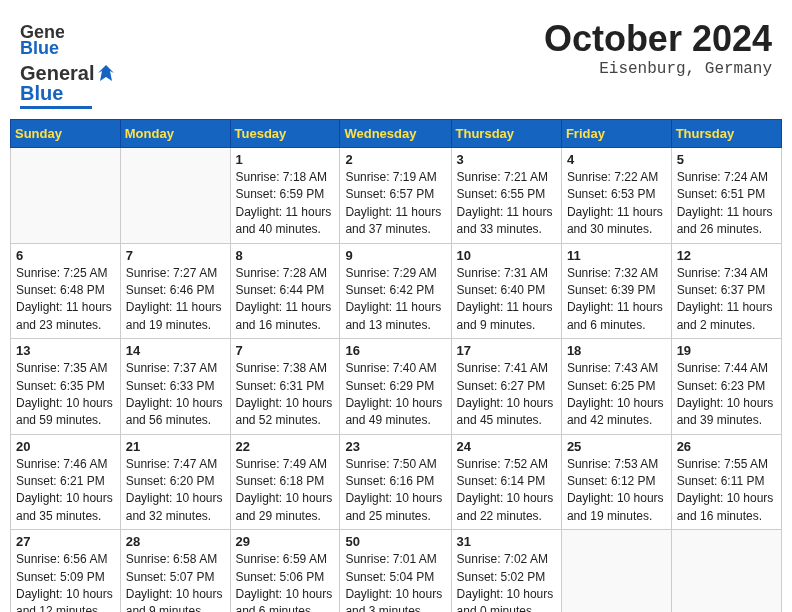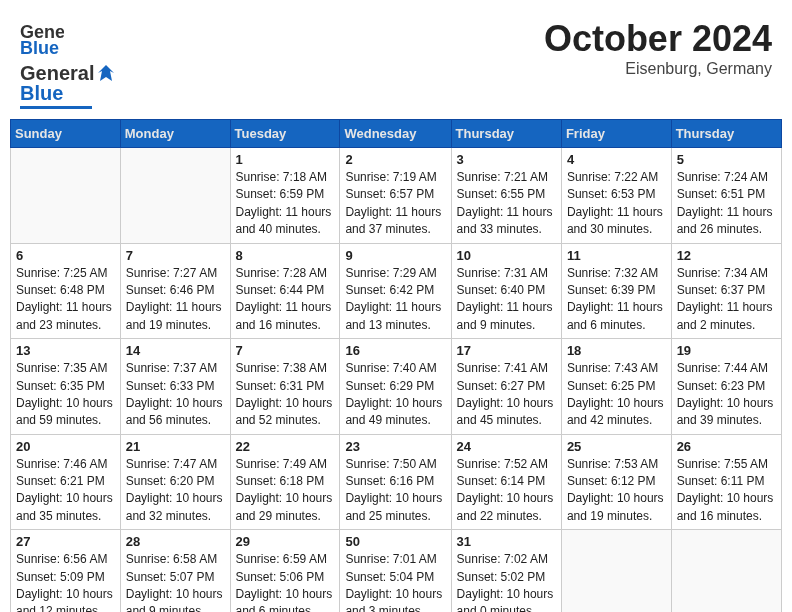--- a/index.html
+++ b/index.html
@@ -25,29 +25,30 @@
       text-align: right;
     }
     .month-title {
       font-size: 36px;
       font-weight: bold;
       color: #222;
     }
     .location {
       font-size: 16px;
       color: #444;
+      font-family: Liberation Mono, monospace;
     }
     .calendar {
       width: 100%;
       border-collapse: collapse;
       margin-top: 6px;
     }
     .calendar th {
       background: #1565c0;
-      color: #e5e5e5;
+      color: #fde047;
       font-size: 13px;
       font-weight: bold;
       padding: 6px 4px;
       text-align: left;
       border: 1px solid #0d47a1;
     }
     .calendar td {
       border: 1px solid #ccc;
       vertical-align: top;
       padding: 4px 5px;

